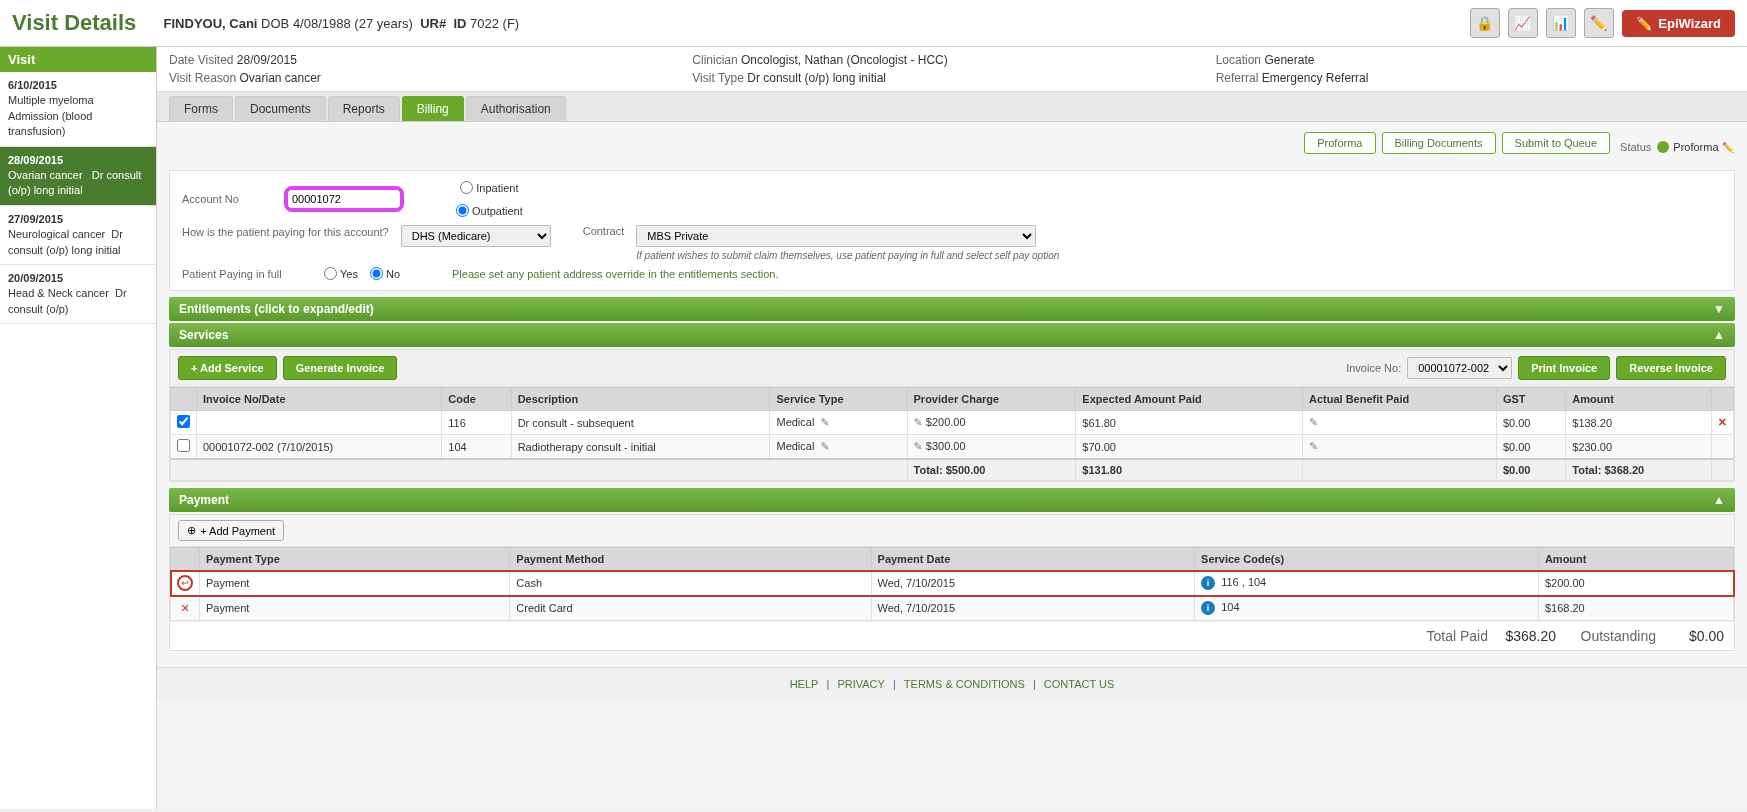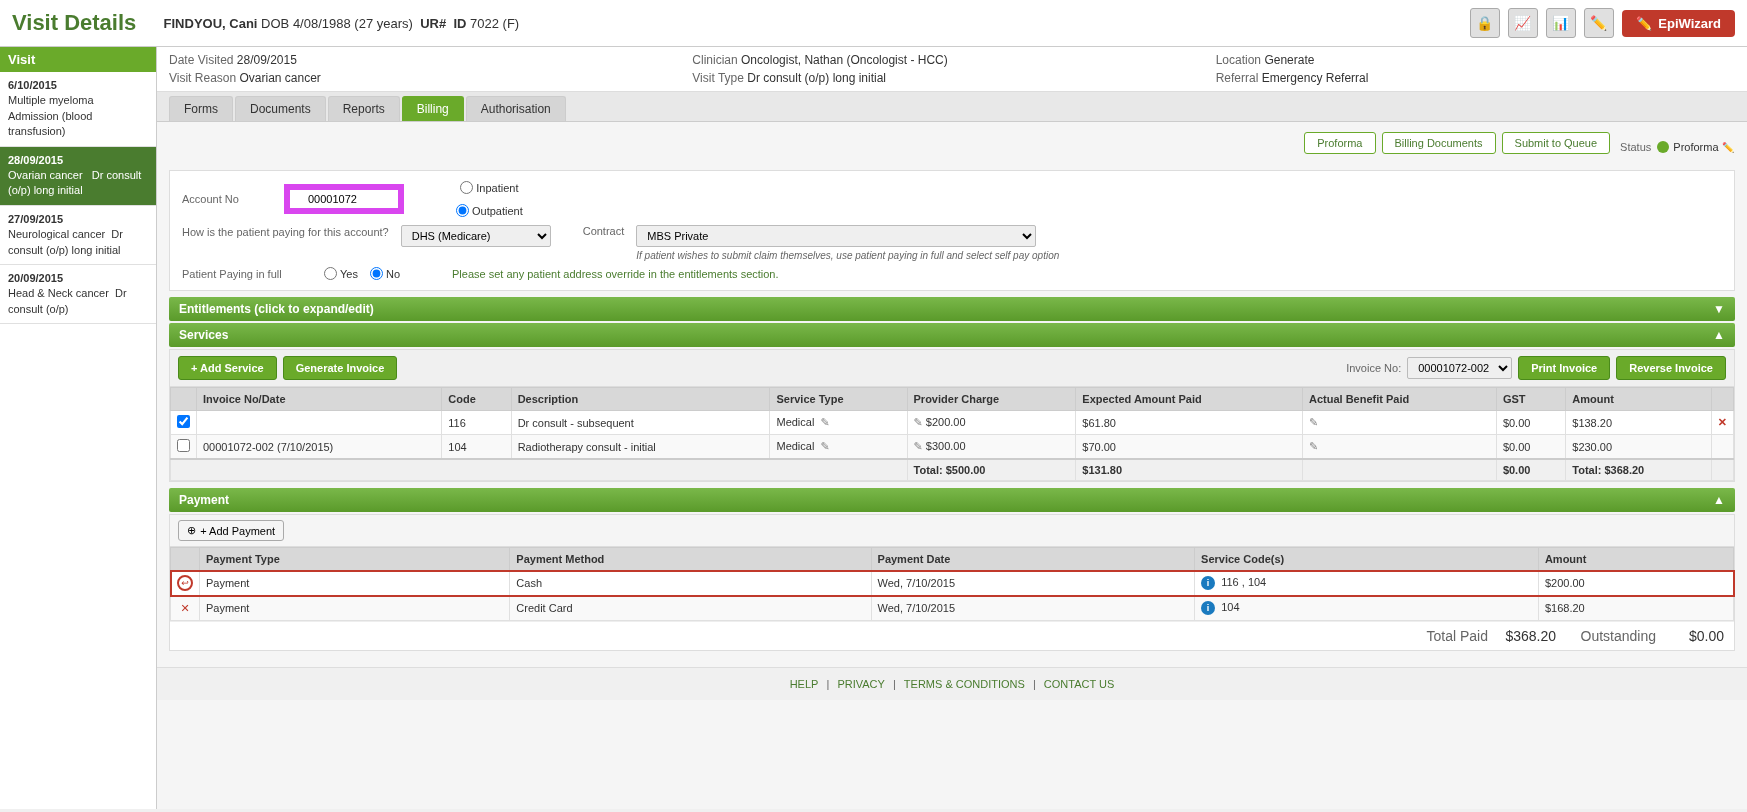--- a/index.html
+++ b/index.html
@@ -41,21 +41,21 @@
     
     .panel { padding: 10px 12px; }
 
     
     .top-actions { display: flex; justify-content: flex-end; gap: 6px; margin-bottom: 8px; }
     .btn-outline { padding: 4px 12px; border: 1px solid #6aaa2a; background: white; color: #4a7c2f; border-radius: 3px; cursor: pointer; font-size: 11px; }
 
     
     .form-row { display: flex; align-items: center; gap: 12px; margin-bottom: 8px; }
     .form-label { color: #666; font-size: 11px; min-width: 90px; }
-    .form-input { border: 6px solid #d946ef; padding: 3px 18px; font-size: 11px; border-radius: 0; }
+    .form-input { border: 4px solid #d946ef; padding: 3px 4px; font-size: 11px; border-radius: 8px; }
     .radio-group { display: flex; gap: 10px; align-items: center; }
     .radio-group label { font-size: 11px; display: flex; align-items: center; gap: 3px; }
     .patient-form { background: white; padding: 10px 12px; border: 1px solid #ddd; margin-bottom: 6px; }
     
     select.form-select { border: 1px solid #bbb; padding: 3px 6px; font-size: 11px; border-radius: 2px; }
     
     
     .status-row { display: flex; justify-content: flex-end; align-items: center; gap: 6px; font-size: 11px; }
     .status-label { color: #666; }
     .status-value { display: flex; align-items: center; gap: 4px; }

